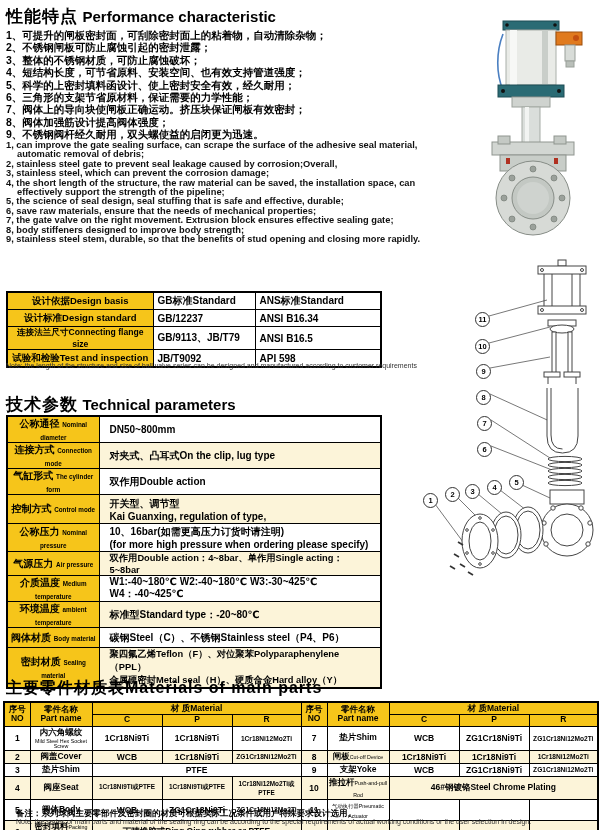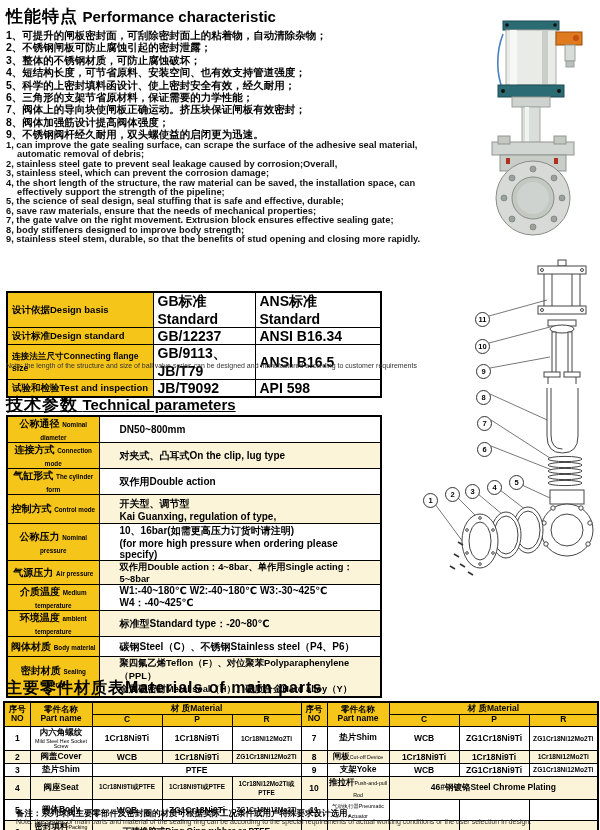--- a/index.html
+++ b/index.html
@@ -8,27 +8,27 @@
   .page{position:absolute;left:0;top:0;width:600px;height:830px;}
   .abs{position:absolute;}
   .sec-title{font-weight:bold;white-space:nowrap;}
   .sec-title .zh{font-size:17px;letter-spacing:1px;}
   .sec-title .en{font-size:15px;}
   .zh-list{left:6px;width:430px;font-size:10.5px;font-weight:bold;line-height:12.4px;}
   .en-list{left:6px;width:420px;font-size:9.3px;font-weight:600;line-height:9.4px;color:#111;}
   .en-list div{padding-left:11px;text-indent:-11px;}
   table{border-collapse:collapse;table-layout:fixed;}
   .spec-table{left:6px;top:291px;width:374px;}
-  .spec-table td{border:1px solid #000;padding:0 4px;font-size:14px;font-weight:700;height:16px;}
-  .spec-table td.lbl{background:#F6C51A;text-align:left;font-size:9.5px;}
+  .spec-table td{border:1px solid #000;padding:0 4px;font-size:10px;font-weight:700;height:16px;}
+  .spec-table td.lbl{background:#F6C51A;text-align:center;font-size:9.5px;}
   .spec-table{border:2px solid #000;}
   .note .nzh{font-size:8.5px;font-weight:bold;line-height:10px;}
   .note .nen{font-size:7px;color:#333;line-height:8.5px;}
   .params-table{left:6px;top:415px;width:374px;border:2px solid #000;}
-  .params-table td{border:1px solid #000;padding:0 20px;font-size:10px;font-weight:600;}
+  .params-table td{border:1px solid #000;padding:0 10px;font-size:10px;font-weight:600;}
   .params-table td.lbl{background:#F6C51A;text-align:center;padding:0 2px;}
   .params-table td.lbl .zh{font-size:10px;font-weight:bold;}
   .params-table td.lbl .en{font-size:6.3px;font-weight:bold;}
   .params-table tr.alt td.val{background:#FCF4D9;}
   .params-table .v2{font-weight:600;}
   .parts-table{left:3px;top:701px;width:594px;border:2px solid #000;}
   .parts-table th,.parts-table td{border:1px solid #000;padding:0 1px;text-align:center;overflow:hidden;}
   .parts-table th{background:#F6C51A;font-size:8.5px;line-height:9.5px;}
   .parts-table td{font-size:8.5px;font-weight:600;}
   .parts-table tr.alt td{background:#FCF4D9;}
@@ -98,21 +98,21 @@
       <td class="lbl">试验和检验Test and inspection</td>
       <td>JB/T9092</td>
       <td>API 598</td>
     </tr>
   </tbody>
     </table>
   <div class="abs note" style="left:6px;top:362px;width:430px;">
     <div class="nen">Note: the length of the structure and size of ball valve series can be designed and manufactured according to customer requirements</div>
   </div>
 
-  <div class="abs sec-title" style="left:6px;top:393px;text-decoration:underline;">
+  <div class="abs sec-title" style="left:6px;top:393px;">
     <span class="zh">技术参数</span>
     <span class="en">Technical parameters</span>
   </div>
   <table class="abs params-table">
     <colgroup>
         <col style="width:92px">
         <col style="width:282px">
       </colgroup>
     <tbody>
         <tr style="height:19px">

